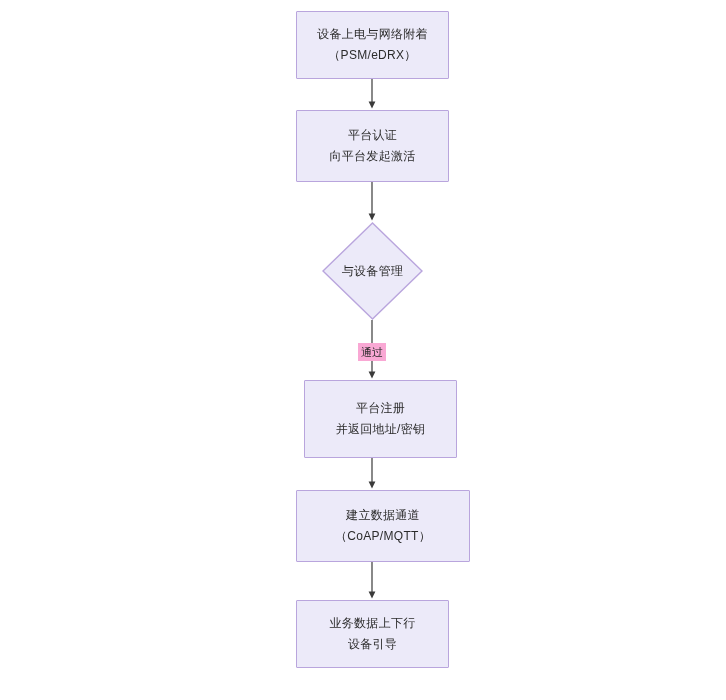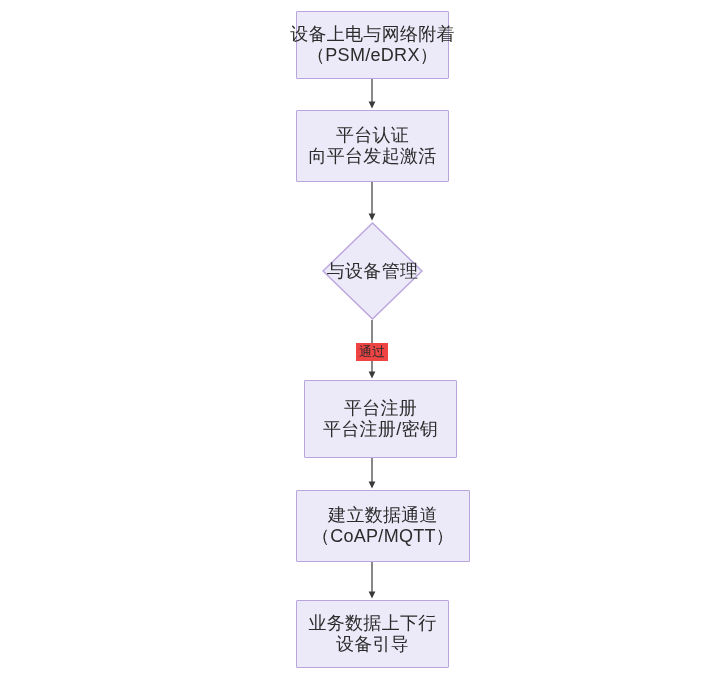--- a/index.html
+++ b/index.html
@@ -23,21 +23,21 @@
   }
   .node {
     position: absolute;
     box-sizing: border-box;
     display: flex;
     flex-direction: column;
     align-items: center;
     justify-content: center;
     text-align: center;
     color: #2b2b2b;
-    font-size: 18px;
+    font-size: 12px;
     line-height: 21px;
     letter-spacing: 0.3px;
   }
   .node.process {
     background: #eceaf9;
     border: 1.4px solid #b9a5dd;
     border-radius: 1px;
   }
   .node-line {
     display: block;
@@ -53,23 +53,23 @@
     top: 0;
     width: 100%;
     height: 100%;
   }
   .decision-label {
     position: relative;
     z-index: 2;
   }
   .edge-label {
     position: absolute;
-    background: #ef4444;
+    background: #f9a8d4;
     color: #2b2b2b;
-    font-size: 13px;
+    font-size: 11px;
     line-height: 16px;
     padding: 1px 3px;
     white-space: nowrap;
     z-index: 5;
   }
   svg.connectors {
     position: absolute;
     left: 0;
     top: 0;
     width: 726px;
@@ -108,21 +108,21 @@
 
   <div class="node decision" style="left:322px; top:222px; width:101px; height:98px;">
     <svg class="diamond-shape" viewBox="0 0 101 98" preserveAspectRatio="none">
       <polygon points="50.5,1 100,49 50.5,97 1,49" fill="#eceaf9" stroke="#b9a5dd" stroke-width="1.4"></polygon>
     </svg>
     <span class="node-line decision-label">与设备管理</span>
   </div>
 
   <div class="node process" style="left:304px; top:380px; width:153px; height:78px;">
     <span class="node-line">平台注册</span>
-    <span class="node-line">平台注册/密钥</span>
+    <span class="node-line">并返回地址/密钥</span>
   </div>
 
   <div class="node process" style="left:296px; top:490px; width:174px; height:72px;">
     <span class="node-line">建立数据通道</span>
     <span class="node-line">（CoAP/MQTT）</span>
   </div>
 
   <div class="node process" style="left:296px; top:600px; width:153px; height:68px;">
     <span class="node-line">业务数据上下行</span>
     <span class="node-line">设备引导</span>

